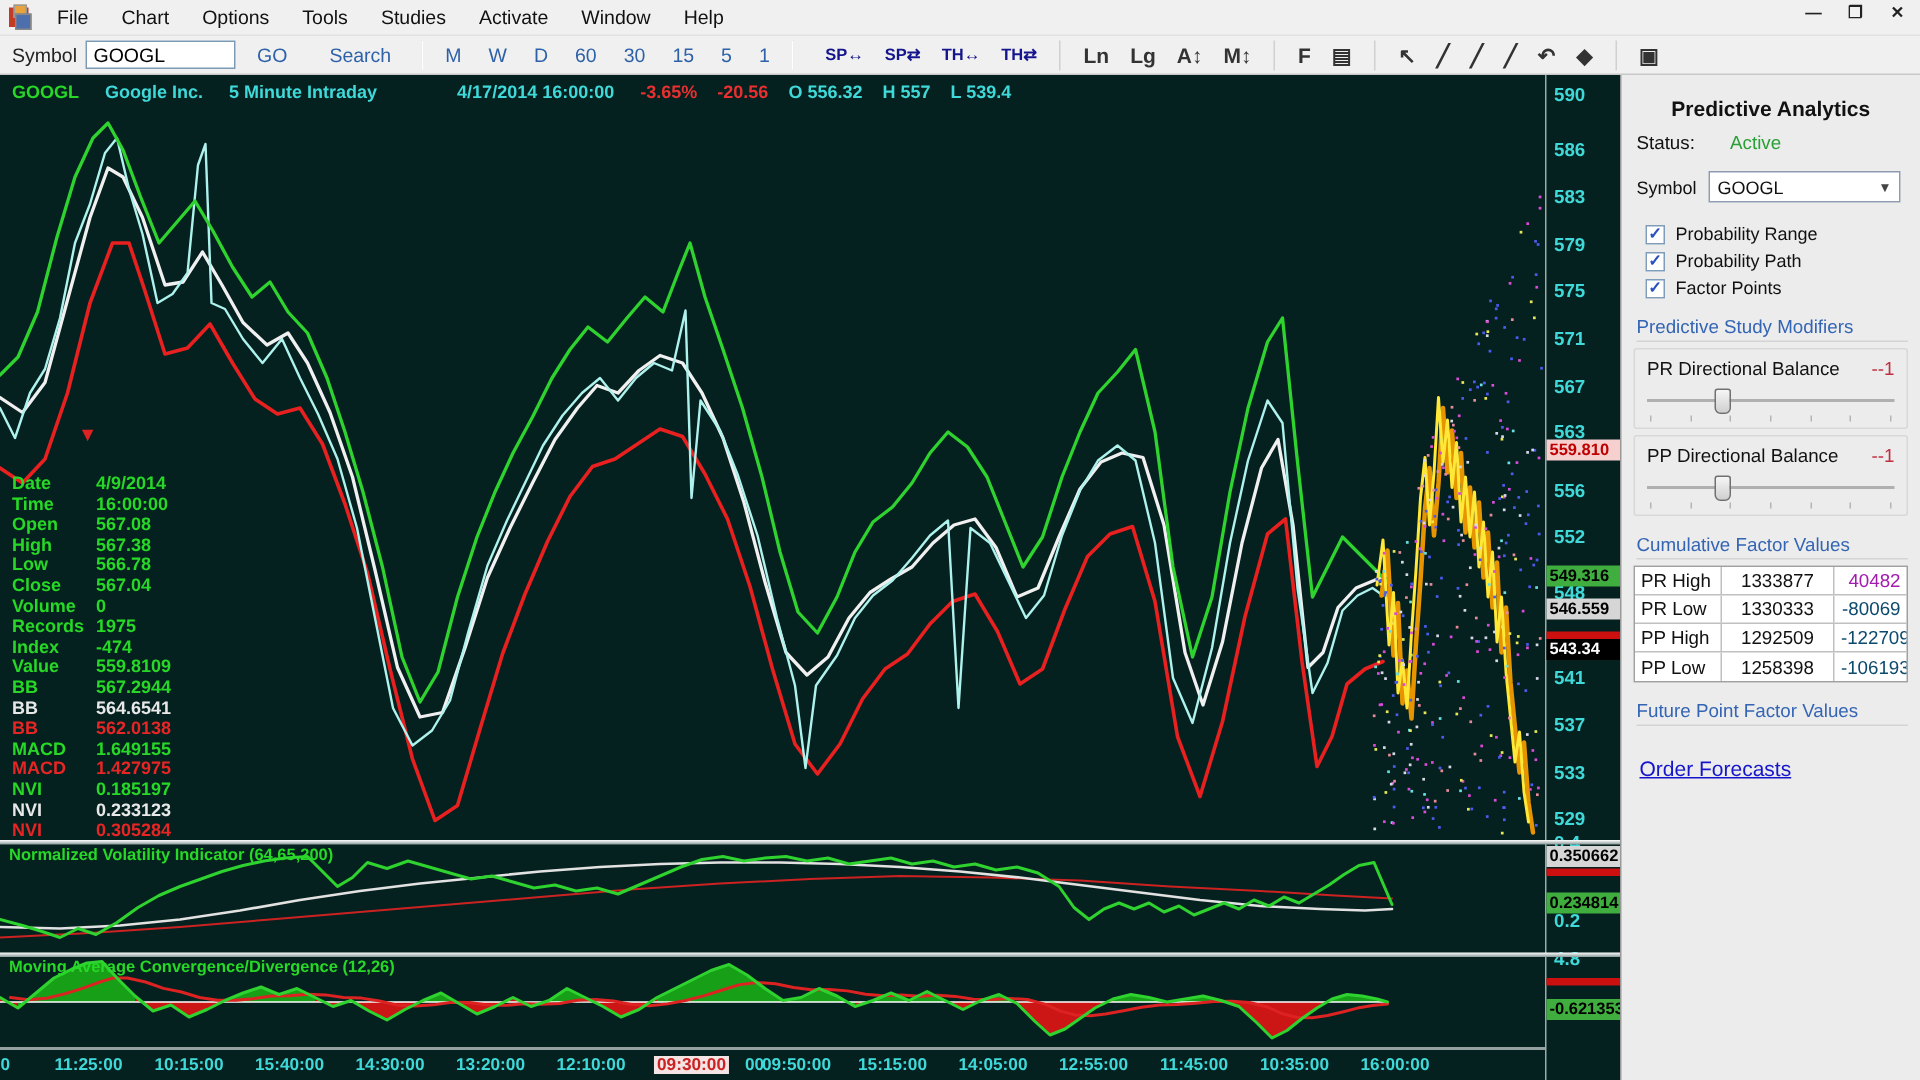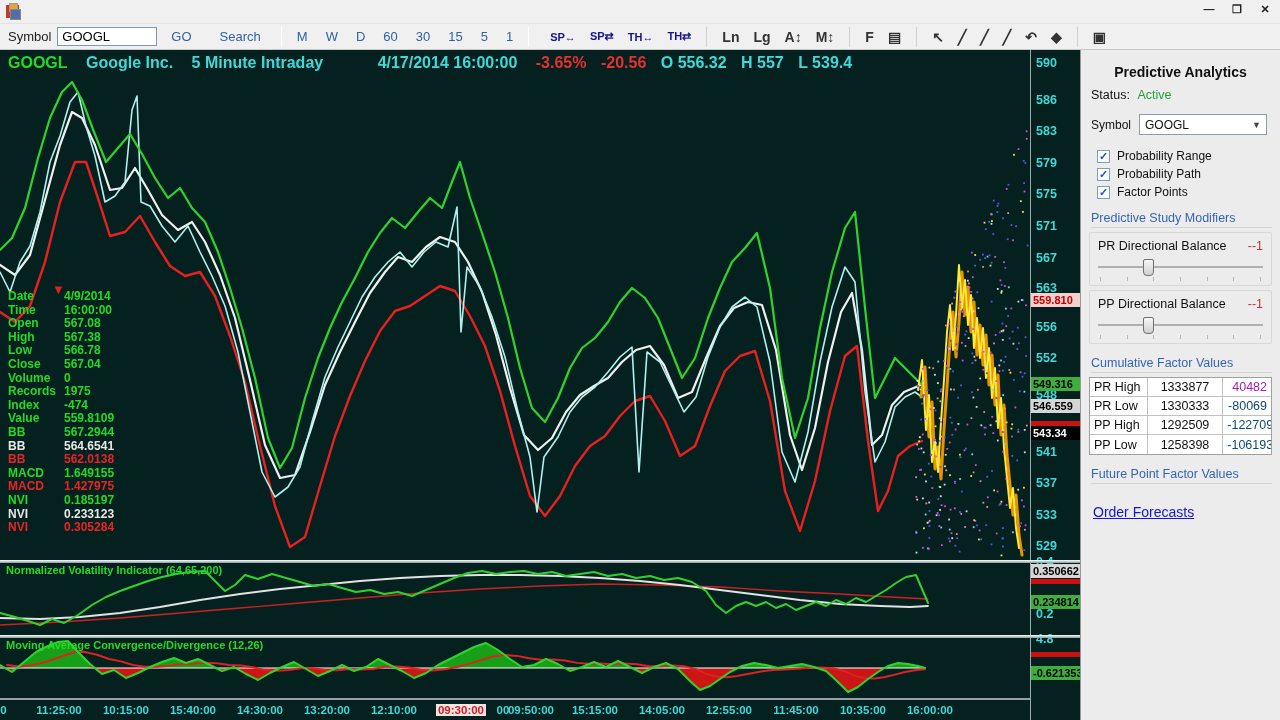--- a/index.html
+++ b/index.html
@@ -30,28 +30,28 @@
   .tb-icons { display:flex; align-items:center; }
   .tb-group { display:flex; align-items:center; padding:0 8px; }
   .tb-group + .tb-group { border-left:1px solid #d0d0d0; }
   .tb-ico { color:#14148c; font-size:11px; font-weight:bold; padding:2px 7px; cursor:pointer;
     white-space:nowrap; }
   .tb-ico.big { font-size:14px; color:#333; }
   
   .main { display:flex; height:670px; }
   .chart-col { position:relative; width:1080px; height:670px; background:#05211f; overflow:hidden; }
   .mainsvg { position:absolute; left:0; top:0; }
-  .chart-header { position:absolute; left:8px; top:4px; font-size:16px; font-weight:bold;
+  .chart-header { position:absolute; left:8px; top:4px; font-size:12px; font-weight:bold;
     white-space:nowrap; z-index:5; }
   .ch-sym { color:#27d827; margin-right:14px; }
   .ch-cyan { color:#3fd9d9; margin-right:14px; }
   .ch-red { color:#e83030; margin-right:10px; }
   .ch-q { color:#3fd9d9; margin-right:10px; }
   .cursor-marker { position:absolute; left:52px; top:232px; color:#dd2222; font-size:13px; z-index:6; }
-  .data-panel { position:absolute; left:8px; top:240px; font-size:12px; font-weight:bold;
+  .data-panel { position:absolute; left:8px; top:266px; font-size:12px; font-weight:bold;
     line-height:13.6px; z-index:6; }
   .dp-row { display:flex; }
   .dp-l { width:56px; }
   .cg { color:#27d827; } .cw { color:#e8e8e8; } .cr { color:#e82525; }
   .sep { position:absolute; left:0; width:1080px; height:3px;
     background:linear-gradient(#ffffff,#8a9a9a); z-index:4; }
   .pane { position:absolute; left:0; width:1030px; }
   .pane-title { position:absolute; left:6px; top:1px; font-size:11px; font-weight:bold;
     color:#27d827; z-index:5; }
   .timebar { position:absolute; left:0; top:648px; width:1030px; height:22px;
@@ -75,21 +75,21 @@
   .tabs { display:flex; padding:3px 2px 0 2px; background:#e4e4e4; border-bottom:1px solid #bbb; }
   .tab { padding:3px 10px; border:1px solid #9a9a9a; border-bottom:none; background:#dcdcdc;
     margin-right:2px; border-radius:3px 3px 0 0; font-size:13px; cursor:pointer; }
   .tab.active { background:#fff; position:relative; top:1px; }
   .panel-body { padding:8px 8px 0 8px; }
   .pa-title { text-align:center; font-weight:bold; font-size:14px; margin:6px 0 8px 0; }
   .manage-btn { display:block; width:184px; height:23px; margin:0 auto 12px auto;
     background:linear-gradient(#f4f4f4,#d8d8d8); border:1px solid #8e8e8e; border-radius:3px;
     font-size:12.5px; font-family:"Liberation Sans",sans-serif; cursor:pointer; }
   .status-row { margin:4px 0 12px 2px; font-size:12.5px; }
-  .status-val { color:#2aa037; margin-left:4px; }
+  .status-val { color:#2aa037; margin-left:20px; }
   .symbol-row { display:flex; align-items:center; margin:0 0 14px 2px; }
   .dd { width:128px; height:21px; background:#fff; border:1px solid #8e9bb0; margin-left:8px;
     display:flex; align-items:center; justify-content:space-between; padding:0 5px; cursor:pointer; }
   .dd-arr { font-size:9px; color:#444; }
   .chk-row { display:flex; align-items:center; margin:2px 0 4px 8px; }
   .chk { width:13px; height:13px; background:#fff; border:1px solid #7f9db9; color:#2a52be;
     font-size:11px; line-height:11px; text-align:center; font-weight:bold; margin-right:7px;
     cursor:pointer; }
   .grp-hdr { color:#3465b4; font-size:12.5px; margin:12px 0 4px 2px; padding-bottom:2px;
     border-bottom:1px solid #d4d4d4; }
@@ -111,20 +111,30 @@
   .td.b { border-right:1px solid #c0c0c0; height:100%; display:flex; align-items:center; }
   .pos { color:#a21caf; } .neg { color:#0c4a6e; }
   .link { display:inline-block; color:#1515cc; text-decoration:underline; font-size:14px;
     margin:16px 0 0 4px; cursor:pointer; }
 </style>
 </head>
 <body>
 
 <div class="titlebar">
   <span class="appicon"></span>
+  <span class="menus">
+      <span class="menu-item">File</span>
+      <span class="menu-item">Chart</span>
+      <span class="menu-item">Options</span>
+      <span class="menu-item">Tools</span>
+      <span class="menu-item">Studies</span>
+      <span class="menu-item">Activate</span>
+      <span class="menu-item">Window</span>
+      <span class="menu-item">Help</span>
+    </span>
   <span class="winbtns">
       <span class="winbtn">—</span>
       <span class="winbtn">❒</span>
       <span class="winbtn">✕</span>
     </span>
 </div>
 
 <div class="toolbar">
   <span class="tb-label">Symbol</span>
   <input class="tb-input" value="GOOGL" style="">

